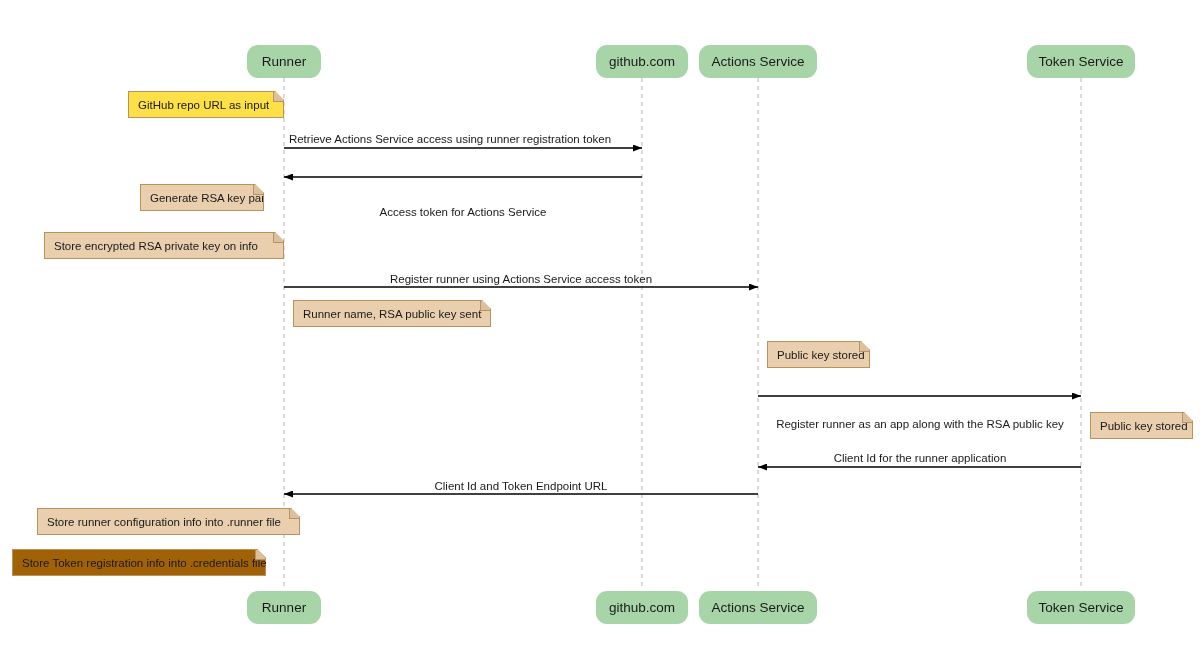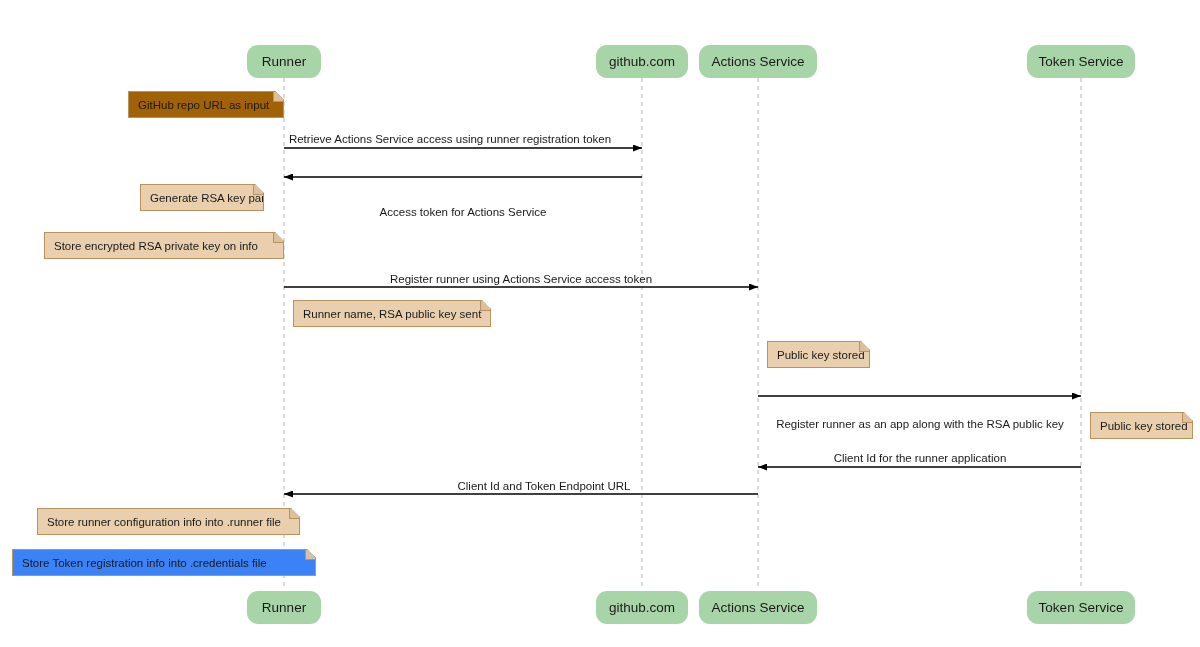--- a/index.html
+++ b/index.html
@@ -139,21 +139,21 @@
         <span>github.com</span>
       </div>
       <div class="participant-box" style="left: 699px; width: 118px; top: 591px; background: rgb(168, 213, 168);">
         <span>Actions Service</span>
       </div>
       <div class="participant-box" style="left: 1027px; width: 108px; top: 591px; background: rgb(168, 213, 168);">
         <span>Token Service</span>
       </div>
     </div>
   <div id="notes-layer">
-      <div class="note-box" style="left: 128px; top: 91px; width: 156px; background: #a16207; border-color: rgb(184, 147, 95);">
+      <div class="note-box" style="left: 128px; top: 91px; width: 156px; background: #fde047; border-color: rgb(184, 147, 95);">
         <span>GitHub repo URL as input</span>
         <span class="note-fold"></span>
       </div>
       <div class="note-box" style="left: 140px; top: 184px; width: 124px; background: rgb(233, 207, 174); border-color: rgb(184, 147, 95); text-align: right;">
         <span>Generate RSA key pair</span>
         <span class="note-fold"></span>
       </div>
       <div class="note-box" style="left: 44px; top: 232px; width: 240px; background: rgb(233, 207, 174); border-color: rgb(184, 147, 95);">
         <span>Store encrypted RSA private key on info</span>
         <span class="note-fold"></span>
@@ -167,27 +167,27 @@
         <span class="note-fold"></span>
       </div>
       <div class="note-box" style="left: 1090px; top: 412px; width: 103px; background: rgb(233, 207, 174); border-color: rgb(184, 147, 95);">
         <span>Public key stored</span>
         <span class="note-fold"></span>
       </div>
       <div class="note-box" style="left: 21px; top: 508px; width: 263px; background: rgb(233, 207, 174); border-color: rgb(184, 147, 95); margin-left: 16px;">
         <span>Store runner configuration info into .runner file</span>
         <span class="note-fold"></span>
       </div>
-      <div class="note-box" style="left: 12px; top: 549px; width: 304px; background: #3b82f6; border-color: rgb(184, 147, 95);">
+      <div class="note-box" style="left: 12px; top: 549px; width: 254px; background: #a16207; border-color: rgb(184, 147, 95);">
         <span>Store Token registration info into .credentials file</span>
         <span class="note-fold"></span>
       </div>
     </div>
   <div id="labels-layer">
       <div class="msg-label" style="left: 450px; top: 133px;">Retrieve Actions Service access using runner registration token</div>
       <div class="msg-label" style="left: 463px; top: 162px; margin-top: 44px;">Access token for Actions Service</div>
       <div class="msg-label" style="left: 521px; top: 273px;">Register runner using Actions Service access token</div>
       <div class="msg-label" style="left: 920px; top: 382px; margin-top: 36px;">Register runner as an app along with the RSA public key</div>
       <div class="msg-label" style="left: 920px; top: 452px;">Client Id for the runner application</div>
-      <div class="msg-label" style="left: 544px; top: 480px;">Client Id and Token Endpoint URL</div>
+      <div class="msg-label" style="left: 521px; top: 480px;">Client Id and Token Endpoint URL</div>
     </div>
 
 </div>
 
 </body></html>

